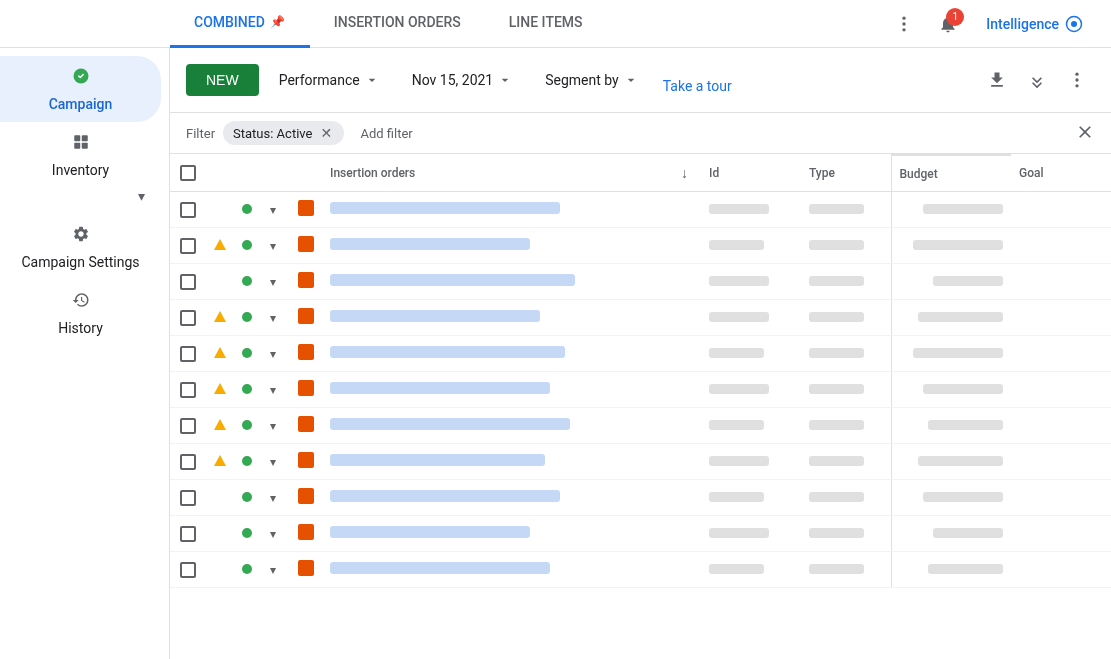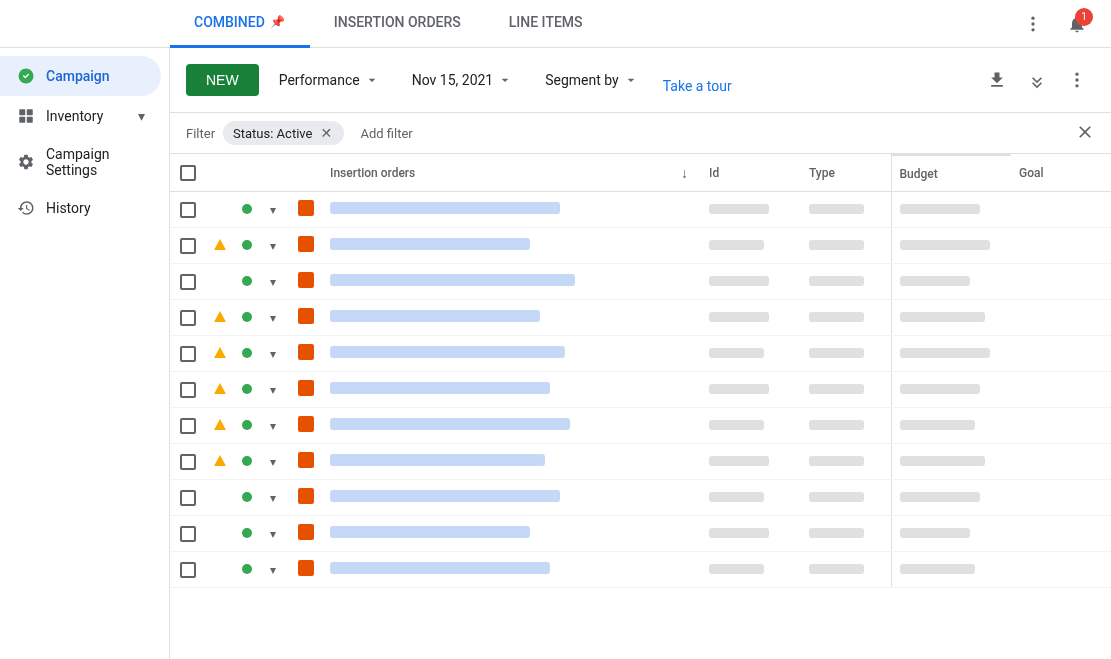--- a/index.html
+++ b/index.html
@@ -14,21 +14,21 @@
     .top-nav-right { display: flex; align-items: center; gap: 8px; padding-right: 16px; }
     .top-nav-icon-btn { width: 36px; height: 36px; display: flex; align-items: center; justify-content: center; cursor: pointer; border-radius: 50%; color: #5f6368; }
     .intelligence-btn { display: flex; align-items: center; gap: 6px; color: #1a73e8; font-size: 14px; font-weight: 500; cursor: pointer; padding: 6px 12px; border-radius: 4px; }
     .notification-badge { background: #ea4335; color: #fff; border-radius: 50%; width: 18px; height: 18px; font-size: 10px; display: flex; align-items: center; justify-content: center; }
 
     
     .layout { display: flex; flex: 1; overflow: hidden; }
 
     
     .sidebar { width: 170px; background: #fff; border-right: 1px solid #e0e0e0; display: flex; flex-direction: column; padding: 8px 0; }
-    .sidebar-item { display: flex; align-items: center; padding: 10px 16px; cursor: pointer; border-radius: 0 24px 24px 0; margin-right: 8px; gap: 10px; font-size: 14px; color: #202124; }
+    .sidebar-item { display: flex; align-items: center; padding: 10px 16px; cursor: pointer; border-radius: 0 24px 24px 0; margin-right: 8px; gap: 10px; font-size: 14px; color: #202124; flex-direction: column; }
     .sidebar-item.active { background: #e8f0fe; color: #1967d2; font-weight: 500; }
     .sidebar-icon { width: 20px; height: 20px; display: flex; align-items: center; justify-content: center; flex-shrink: 0; }
     .sidebar-expand { margin-left: auto; color: #5f6368; }
 
     
     .main-content { flex: 1; display: flex; flex-direction: column; overflow: hidden; background: #fff; }
 
     
     .toolbar { display: flex; align-items: center; padding: 12px 16px; gap: 8px; border-bottom: 1px solid #e0e0e0; }
     .btn-new { background: #188038; color: #fff; font-size: 14px; font-weight: 500; padding: 8px 20px; border: none; border-radius: 4px; cursor: pointer; }
@@ -53,21 +53,21 @@
     td { padding: 8px 8px; font-size: 13px; color: #202124; border-bottom: 1px solid #f1f3f4; }
     .col-checkbox { width: 36px; }
     .col-status1 { width: 28px; }
     .col-status2 { width: 28px; }
     .col-expand { width: 28px; }
     .col-icon { width: 28px; }
     .col-name { min-width: 280px; }
     .col-sort { width: 28px; }
     .col-id { width: 100px; }
     .col-type { width: 90px; }
-    .col-budget { width: 120px; }
+    .col-budget { width: 120px; text-align: right; }
     .col-goal { width: 100px; }
 
     .checkbox-cell { display: flex; align-items: center; justify-content: center; }
     .cb { width: 16px; height: 16px; border: 2px solid #5f6368; border-radius: 2px; cursor: pointer; display: inline-block; }
     .dot-green { width: 10px; height: 10px; border-radius: 50%; background: #34a853; display: inline-block; }
     .triangle-orange { width: 0; height: 0; border-left: 6px solid transparent; border-right: 6px solid transparent; border-bottom: 11px solid #f9ab00; display: inline-block; }
     .chevron-down { color: #5f6368; font-size: 12px; cursor: pointer; }
     .page-icon { width: 16px; height: 16px; background: #e65100; border-radius: 2px; display: inline-block; }
     .blurred-text { background: #c5d8f6; border-radius: 3px; height: 12px; display: inline-block; }
     .blurred-id { background: #e0e0e0; border-radius: 3px; height: 10px; display: inline-block; }
@@ -98,20 +98,27 @@
           <circle cx="12" cy="5" r="2"></circle>
           <circle cx="12" cy="12" r="2"></circle>
           <circle cx="12" cy="19" r="2"></circle>
         </svg>
     </div>
     <div class="top-nav-icon-btn" style="position:relative;">
       <svg width="20" height="20" viewBox="0 0 24 24" fill="#5f6368">
           <path d="M12 22c1.1 0 2-.9 2-2h-4c0 1.1.9 2 2 2zm6-6v-5c0-3.07-1.64-5.64-4.5-6.32V4c0-.83-.67-1.5-1.5-1.5s-1.5.67-1.5 1.5v.68C7.63 5.36 6 7.92 6 11v5l-2 2v1h16v-1l-2-2z"></path>
         </svg>
       <span class="notification-badge" style="position:absolute;top:2px;right:2px;">1</span>
+    </div>
+    <div class="intelligence-btn">
+      <span>Intelligence</span>
+      <svg width="18" height="18" viewBox="0 0 24 24" fill="#1a73e8">
+          <circle cx="12" cy="12" r="10" stroke="#1a73e8" stroke-width="2" fill="none"></circle>
+          <circle cx="12" cy="12" r="4" fill="#1a73e8"></circle>
+        </svg>
     </div>
   </div>
 </div>
 
 <div class="layout">
 
   <div class="sidebar">
     <div class="sidebar-item active">
       <div class="sidebar-icon">
         <svg width="18" height="18" viewBox="0 0 24 24" fill="#1967d2">

